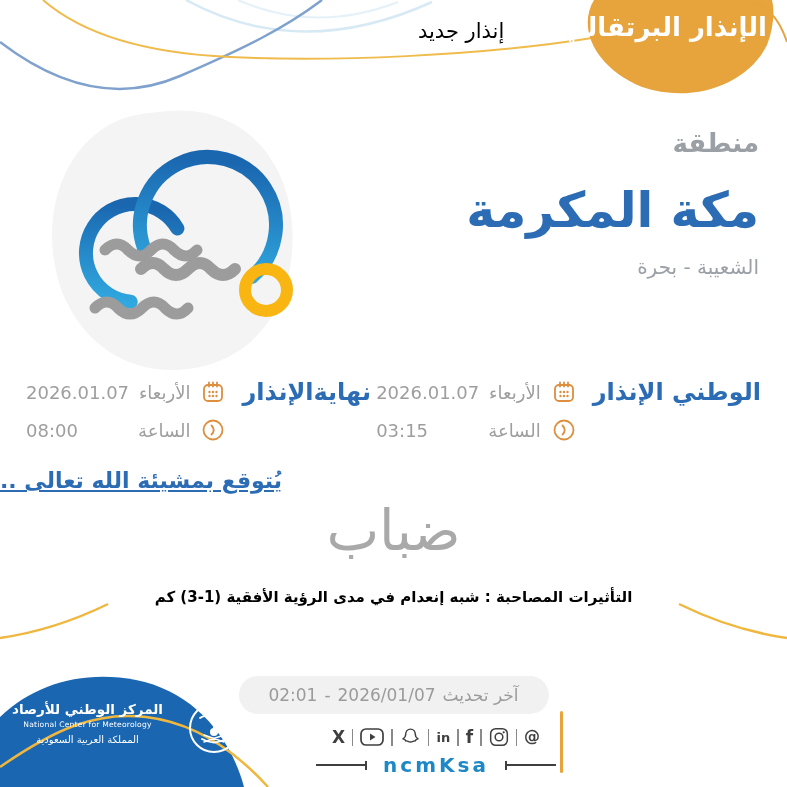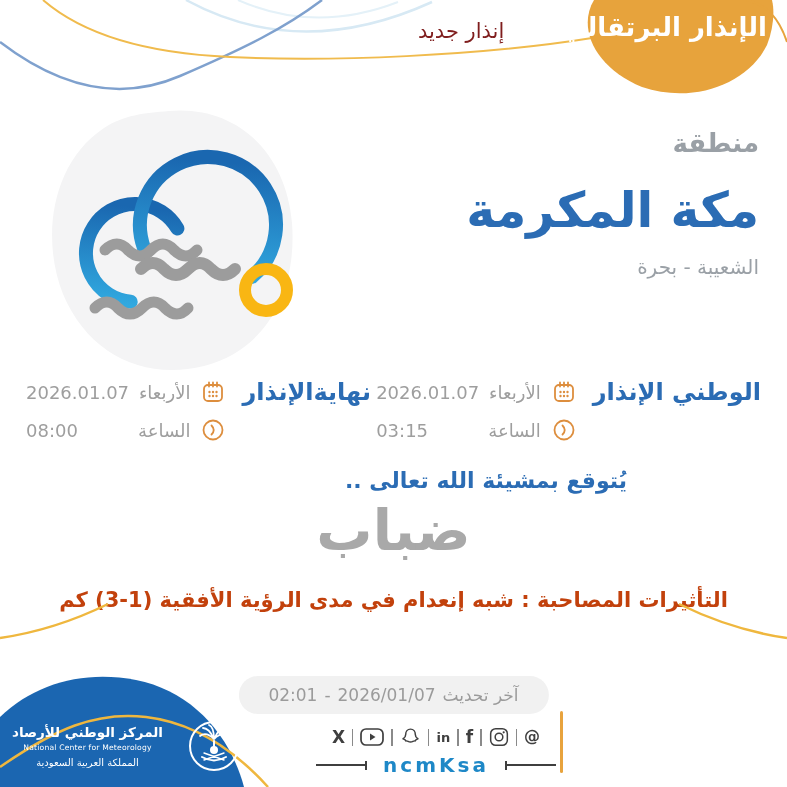--- a/index.html
+++ b/index.html
@@ -15,21 +15,21 @@
   
   .deco-top{left:0;top:0;pointer-events:none;}
 
   
   .badge-wrap{right:0;top:0;width:230px;height:112px;}
   .badge-label{
     position:absolute;right:20px;top:12px;color:#ffffff;
     font-size:26px;font-weight:700;letter-spacing:.2px;white-space:nowrap;
   }
   .new-alert{
-    left:418px;top:19px;color:#7f1d1d;font-size:21px;white-space:nowrap;direction:rtl;
+    left:418px;top:19px;color:#000000;font-size:21px;white-space:nowrap;direction:rtl;
   }
 
   
   .icon-blob{left:33px;top:103px;}
 
   
   .region{right:28px;top:128px;text-align:right;}
   .region-kicker{color:#9AA0A6;font-size:26px;font-weight:600;}
   .region-name{color:#2B6CB4;font-size:49px;font-weight:700;margin-top:24px;white-space:nowrap;}
   .region-sub{color:#9AA0A6;font-size:20px;margin-top:16px;}
@@ -38,43 +38,43 @@
   .times{left:0;top:378px;width:787px;display:flex;justify-content:space-between;
     padding:0 26px;direction:rtl;}
   .time-block{display:grid;grid-template-columns:auto 26px auto auto;
     column-gap:9px;row-gap:12px;align-items:center;}
   .time-title{color:#2B6CB4;font-size:24px;font-weight:700;white-space:nowrap;margin-left:8px;}
   .t-label{color:#9E9E9E;font-size:18px;white-space:nowrap;}
   .t-value{color:#9E9E9E;font-size:18px;direction:ltr;white-space:nowrap;}
   .cell-empty{width:1px;}
 
   
-  .intro{left:0;top:468px;width:627px;text-align:right;color:#2B6CB4;
-    font-size:22px;font-weight:600;}
+  .intro{left:0;top:468px;width:627px;text-align:left;color:#2B6CB4;
+    font-size:22px;font-weight:600;text-decoration:underline;}
   .phenomenon{left:0;top:498px;width:787px;text-align:center;color:#A9A9A9;
-    font-size:56px;font-weight:700;}
-  .impacts{left:0;top:588px;width:787px;text-align:center;color:#c2410c;
-    font-size:21px;font-weight:600;}
+    font-size:56px;font-weight:400;}
+  .impacts{left:0;top:588px;width:787px;text-align:center;color:#000000;
+    font-size:15px;font-weight:600;}
   .curve-side{pointer-events:none;}
   .curve-left{left:0;top:596px;}
   .curve-right{right:0;top:596px;}
 
   
   .pill{
     top:676px;left:50%;transform:translateX(-50%);
     background:#F1F1F1;border-radius:20px;padding:9px 30px;
     display:flex;gap:7px;align-items:center;direction:rtl;
     color:#9B9B9B;font-size:17px;white-space:nowrap;
   }
   .num{direction:ltr;unicode-bidi:embed;}
 
   
   .footer-blob{left:0;bottom:0;}
-  .logo{left:12px;bottom:14px;display:flex;flex-direction:row;direction:ltr;
-    align-items:center;gap:24px;color:#ffffff;}
+  .logo{left:12px;bottom:32px;display:flex;flex-direction:row;direction:ltr;
+    align-items:flex-start;gap:24px;color:#ffffff;}
   .logo-text{text-align:center;}
   .logo-ar{font-size:13.5px;font-weight:700;white-space:nowrap;}
   .logo-en{font-size:7.6px;margin-top:3px;white-space:nowrap;letter-spacing:.2px;}
   .logo-country{font-size:10px;margin-top:5px;white-space:nowrap;}
 
   .social{left:316px;bottom:10px;width:240px;direction:ltr;}
   .social-row{display:flex;align-items:center;justify-content:center;gap:7px;color:#3F3F3F;}
   .sep{width:1.5px;height:17px;background:#8A8A8A;}
   .glyph{font-weight:700;font-size:17px;line-height:1;}
   .glyph-in{font-size:13px;font-weight:800;}

